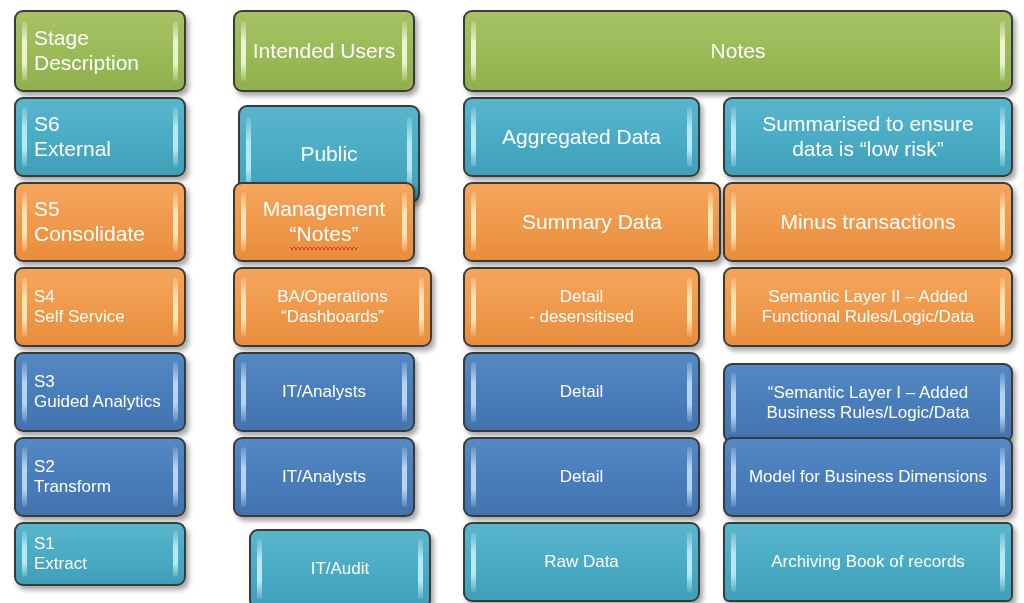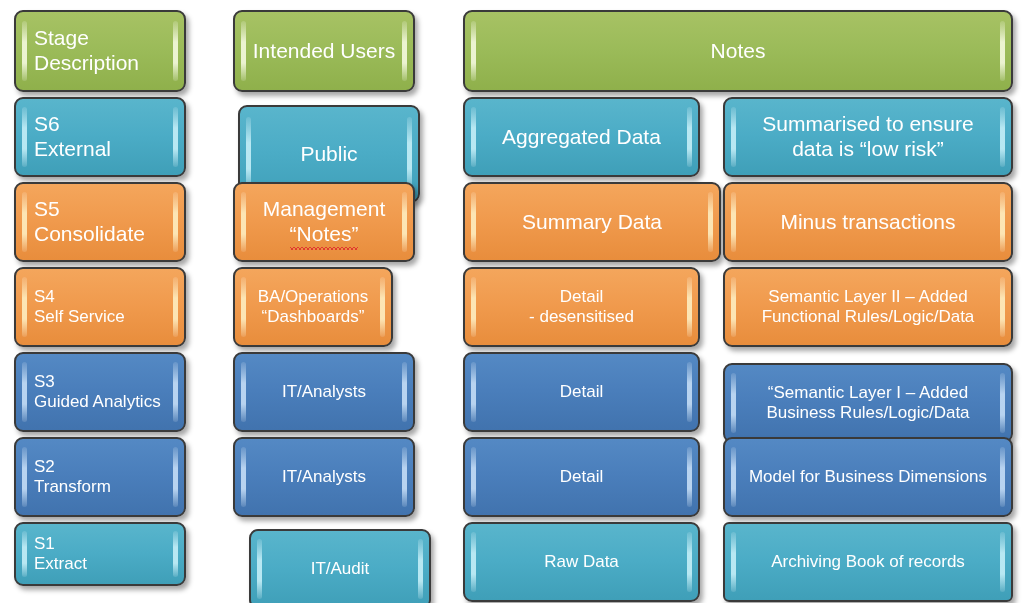--- a/index.html
+++ b/index.html
@@ -163,21 +163,21 @@
     <span class="txt">Summary Data</span>
   </div>
   <div class="cell c-orange fs-big" style="left:723px; top:182px; width:290px; height:80px;">
     <span class="txt">Minus transactions</span>
   </div>
 
   <div class="cell c-orange fs-med align-left" style="left:14px; top:267px; width:172px; height:80px;">
     <span class="txt">S4
 Self Service</span>
   </div>
-  <div class="cell c-orange fs-med" style="left:233px; top:267px; width:160px; height:80px;padding-left:16px;">
+  <div class="cell c-orange fs-med" style="left:233px; top:267px; width:199px; height:80px;padding-left:16px;">
     <span class="txt">BA/Operations
 “Dashboards”</span>
   </div>
   <div class="cell c-orange fs-med" style="left:463px; top:267px; width:237px; height:80px;">
     <span class="txt">Detail
 - desensitised</span>
   </div>
   <div class="cell c-orange fs-med" style="left:723px; top:267px; width:290px; height:80px;">
     <span class="txt">Semantic Layer II – Added
 Functional Rules/Logic/Data</span>

